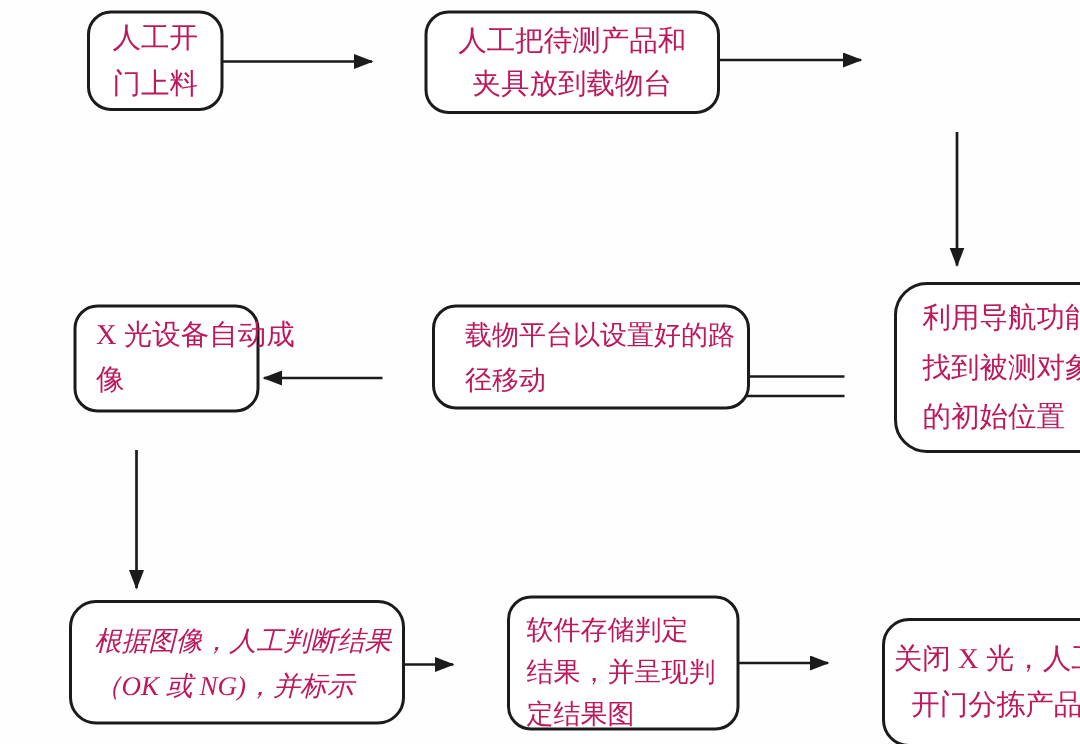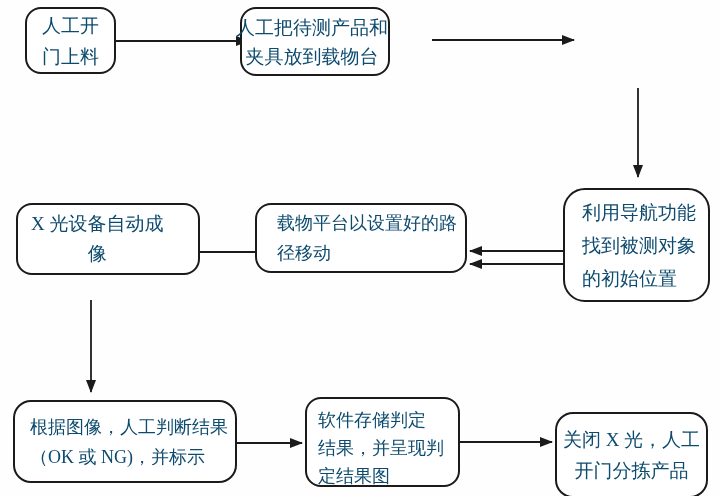--- a/index.html
+++ b/index.html
@@ -22,37 +22,38 @@
     width: 720px;
     height: 496px;
     pointer-events: none;
   }
   .node {
     position: absolute;
     box-sizing: border-box;
     background: #ffffff;
     border: 2px solid #1b1b1b;
     border-radius: 16px;
-    color: #0c4a6e;
+    color: #be185d;
     display: flex;
     align-items: center;
     white-space: pre;
     line-height: 30px;
     font-size: 19px;
+    margin-left: 33px;
   }
   .node.center { justify-content: center; text-align: center; }
   .node.left   { justify-content: flex-start; text-align: left; }
 
   #n0 { left: 25px;  top: 7px;   width: 91px;  height: 67px;  line-height: 31px; }
-  #n1 { left: 240px; top: 7px;   width: 150px; height: 69px;  line-height: 29px; justify-content: flex-end; }
+  #n1 { left: 250px; top: 7px;   width: 197px; height: 69px;  line-height: 29px; }
   #n2 { left: 577px; top: 3px;   width: 123px; height: 74px;  line-height: 31px; }
   #n3 { left: 563px; top: 188px; width: 147px; height: 114px; line-height: 33px; padding-left: 17px; border-radius: 22px; }
   #n4 { left: 255px; top: 203px; width: 212px; height: 70px;  line-height: 30px; padding-left: 20px; font-size: 18px; }
-  #n5 { left: 16px;  top: 203px; width: 184px; height: 72px;  line-height: 30px; padding-left: 13px; text-align: center; }
-  #n6 { left: 13px;  top: 400px; width: 224px; height: 83px;  line-height: 30px; padding-left: 15px; font-size: 18px; border-radius: 18px; }
+  #n5 { left: 16px;  top: 203px; width: 124px; height: 72px;  line-height: 30px; padding-left: 13px; }
+  #n6 { left: 13px;  top: 400px; width: 224px; height: 83px;  line-height: 30px; padding-left: 15px; font-size: 18px; border-radius: 18px; font-style: italic; }
   #n7 { left: 305px; top: 397px; width: 155px; height: 90px;  line-height: 28px; padding-left: 11px; padding-top: 7px;
         font-size: 18px; align-items: flex-start; overflow: hidden; }
   #n8 { left: 555px; top: 412px; width: 153px; height: 86px;  line-height: 31px; border-radius: 18px; }
 </style>
 </head>
 <body>
 
 <div id="canvas">
 
   <svg id="connectors" viewBox="0 0 720 496" xmlns="http://www.w3.org/2000/svg">

